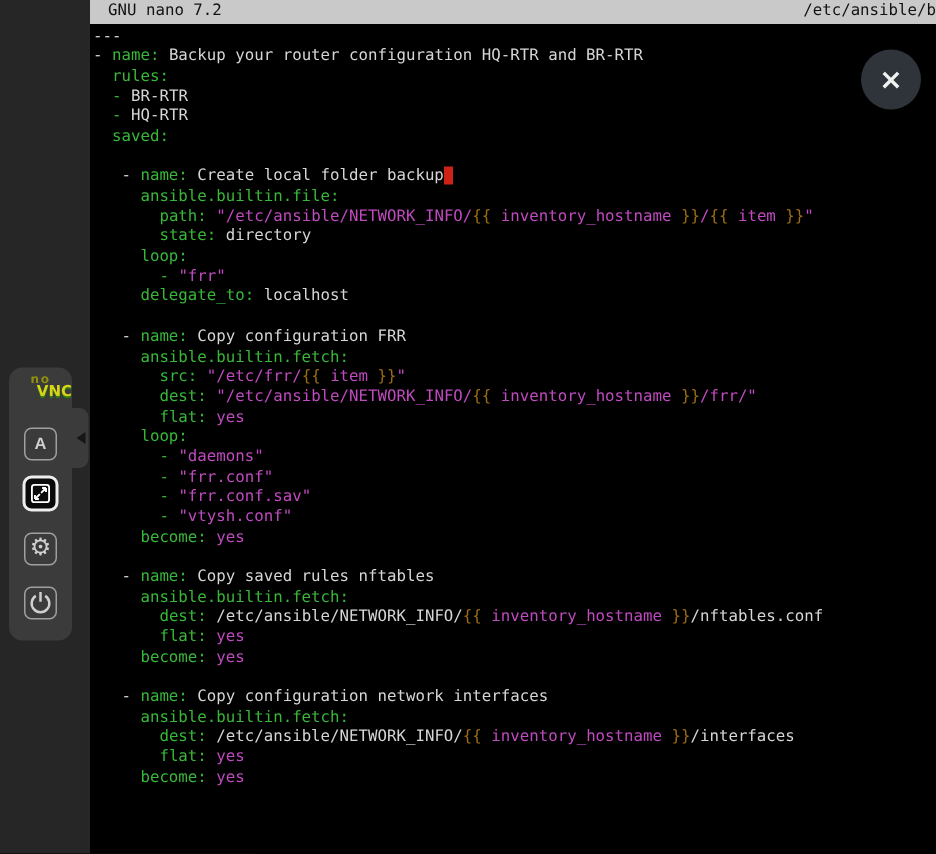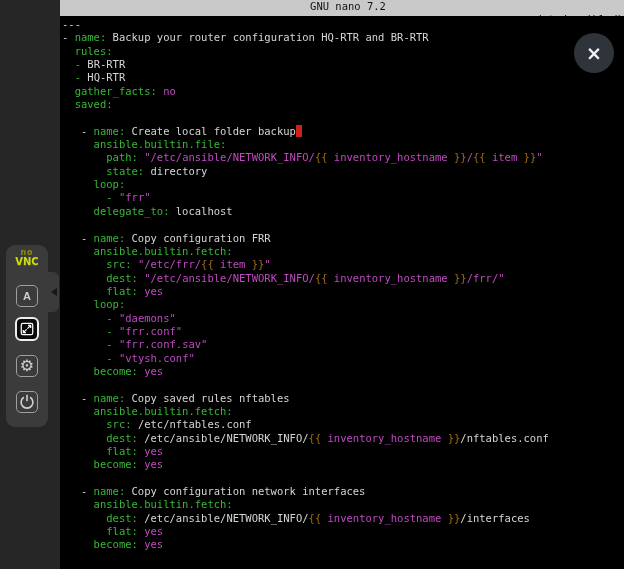--- a/index.html
+++ b/index.html
@@ -10,35 +10,35 @@
   html,body{margin:0;padding:0;}
   body{width:624px;height:569px;background:var(--page-bg);overflow:hidden;position:relative;
        font-family:"DejaVu Sans",sans-serif;}
   .screen{position:absolute;inset:0;}
 
   
   .terminal{position:absolute;left:60px;top:0;right:0;bottom:0;background:var(--terminal-bg);
             font-family:"DejaVu Sans Mono",monospace;font-size:10.5px;line-height:13.35px;
             color:var(--text);overflow:hidden;}
   .titlebar{height:16px;background:var(--titlebar-bg);color:#121212;display:flex;
-            justify-content:space-between;align-items:center;white-space:nowrap;overflow:hidden;flex-direction:column;}
+            justify-content:space-between;align-items:center;white-space:nowrap;overflow:hidden;}
   .titlebar .left{margin-left:12px;}
   .titlebar .right{margin-left:auto;}
   .code{padding:2px 0 0 2px;}
   .line{height:13.35px;white-space:pre;}
   .k{color:var(--key);} .gd{color:var(--key);} .w{color:var(--text);}
   .s{color:var(--string);} .j{color:var(--jinja);}
   .cur{background:var(--cursor);color:transparent;}
 
   
   .panel{position:absolute;left:6px;top:245px;width:42px;height:182px;background:var(--panel-bg);
          border-radius:9px;}
   .logo{position:absolute;top:4px;left:0;right:0;text-align:center;font-weight:bold;line-height:8px;}
   .logo .no{display:block;font-size:8px;color:#8f8f10;letter-spacing:1px;}
-  .logo .vnc{display:block;font-size:10px;line-height:10px;color:#d6d616;text-shadow:0 1px 0 #2f7a14;}
+  .logo .vnc{display:block;font-size:10px;line-height:10px;color:#d6d616;text-shadow:0 1px 0 #2f7a14;text-align:right;}
   .vbtn{position:absolute;left:50%;transform:translateX(-50%);width:22px;height:22px;
         border:1.5px solid #9f9f9f;border-radius:5px;background:transparent;box-sizing:border-box;
         display:flex;align-items:center;justify-content:center;color:var(--icon);cursor:pointer;padding:0;}
   .vbtn.active{width:24px;height:24px;background:#0a0a0a;border:2px solid #eeeeee;border-radius:6px;}
   .btn-kbd{top:40px;font-size:11px;font-weight:bold;}
   .btn-fs{top:72px;}
   .btn-set{top:110px;font-size:16px;line-height:16px;}
   .btn-pwr{top:146px;}
   .handle{position:absolute;left:48px;top:272px;width:11px;height:40px;background:var(--panel-bg);
           border-radius:0 6px 6px 0;display:flex;align-items:center;justify-content:center;cursor:pointer;}
@@ -59,21 +59,20 @@
     <div class="titlebar">
       <span class="left">GNU nano 7.2</span>
       <span class="right">/etc/ansible/b</span>
     </div>
     <div class="code">
         <div class="line"><span class="w">---</span></div>
         <div class="line"><span class="w">- </span><span class="k">name:</span><span class="w"> Backup your router configuration HQ-RTR and BR-RTR</span></div>
         <div class="line"><span class="w">  </span><span class="k">rules:</span></div>
         <div class="line"><span class="w">  </span><span class="gd">- </span><span class="w">BR-RTR</span></div>
         <div class="line"><span class="w">  </span><span class="gd">- </span><span class="w">HQ-RTR</span></div>
-        <div class="line"><span class="w">  </span><span class="k">gather_facts:</span><span class="w"> </span><span class="s">no</span></div>
         <div class="line"><span class="w">  </span><span class="k">saved:</span></div>
         <div class="line"></div>
         <div class="line"><span class="w">   - </span><span class="k">name:</span><span class="w"> Create local folder backup</span><span class="cur"> </span></div>
         <div class="line"><span class="w">     </span><span class="k">ansible.builtin.file:</span></div>
         <div class="line"><span class="w">       </span><span class="k">path:</span><span class="w"> </span><span class="s">"/etc/ansible/NETWORK_INFO/</span><span class="j">{{</span><span class="s"> inventory_hostname </span><span class="j">}}</span><span class="s">/</span><span class="j">{{</span><span class="s"> item </span><span class="j">}}</span><span class="s">"</span></div>
         <div class="line"><span class="w">       </span><span class="k">state:</span><span class="w"> directory</span></div>
         <div class="line"><span class="w">     </span><span class="k">loop:</span></div>
         <div class="line"><span class="w">       </span><span class="gd">- </span><span class="s">"frr"</span></div>
         <div class="line"><span class="w">     </span><span class="k">delegate_to:</span><span class="w"> localhost</span></div>
         <div class="line"></div>
@@ -84,21 +83,20 @@
         <div class="line"><span class="w">       </span><span class="k">flat:</span><span class="w"> </span><span class="s">yes</span></div>
         <div class="line"><span class="w">     </span><span class="k">loop:</span></div>
         <div class="line"><span class="w">       </span><span class="gd">- </span><span class="s">"daemons"</span></div>
         <div class="line"><span class="w">       </span><span class="gd">- </span><span class="s">"frr.conf"</span></div>
         <div class="line"><span class="w">       </span><span class="gd">- </span><span class="s">"frr.conf.sav"</span></div>
         <div class="line"><span class="w">       </span><span class="gd">- </span><span class="s">"vtysh.conf"</span></div>
         <div class="line"><span class="w">     </span><span class="k">become:</span><span class="w"> </span><span class="s">yes</span></div>
         <div class="line"></div>
         <div class="line"><span class="w">   - </span><span class="k">name:</span><span class="w"> Copy saved rules nftables</span></div>
         <div class="line"><span class="w">     </span><span class="k">ansible.builtin.fetch:</span></div>
-        <div class="line"><span class="w">       </span><span class="k">src:</span><span class="w"> /etc/nftables.conf</span></div>
         <div class="line"><span class="w">       </span><span class="k">dest:</span><span class="w"> /etc/ansible/NETWORK_INFO/</span><span class="j">{{</span><span class="s"> inventory_hostname </span><span class="j">}}</span><span class="w">/nftables.conf</span></div>
         <div class="line"><span class="w">       </span><span class="k">flat:</span><span class="w"> </span><span class="s">yes</span></div>
         <div class="line"><span class="w">     </span><span class="k">become:</span><span class="w"> </span><span class="s">yes</span></div>
         <div class="line"></div>
         <div class="line"><span class="w">   - </span><span class="k">name:</span><span class="w"> Copy configuration network interfaces</span></div>
         <div class="line"><span class="w">     </span><span class="k">ansible.builtin.fetch:</span></div>
         <div class="line"><span class="w">       </span><span class="k">dest:</span><span class="w"> /etc/ansible/NETWORK_INFO/</span><span class="j">{{</span><span class="s"> inventory_hostname </span><span class="j">}}</span><span class="w">/interfaces</span></div>
         <div class="line"><span class="w">       </span><span class="k">flat:</span><span class="w"> </span><span class="s">yes</span></div>
         <div class="line"><span class="w">     </span><span class="k">become:</span><span class="w"> </span><span class="s">yes</span></div>
       </div>

